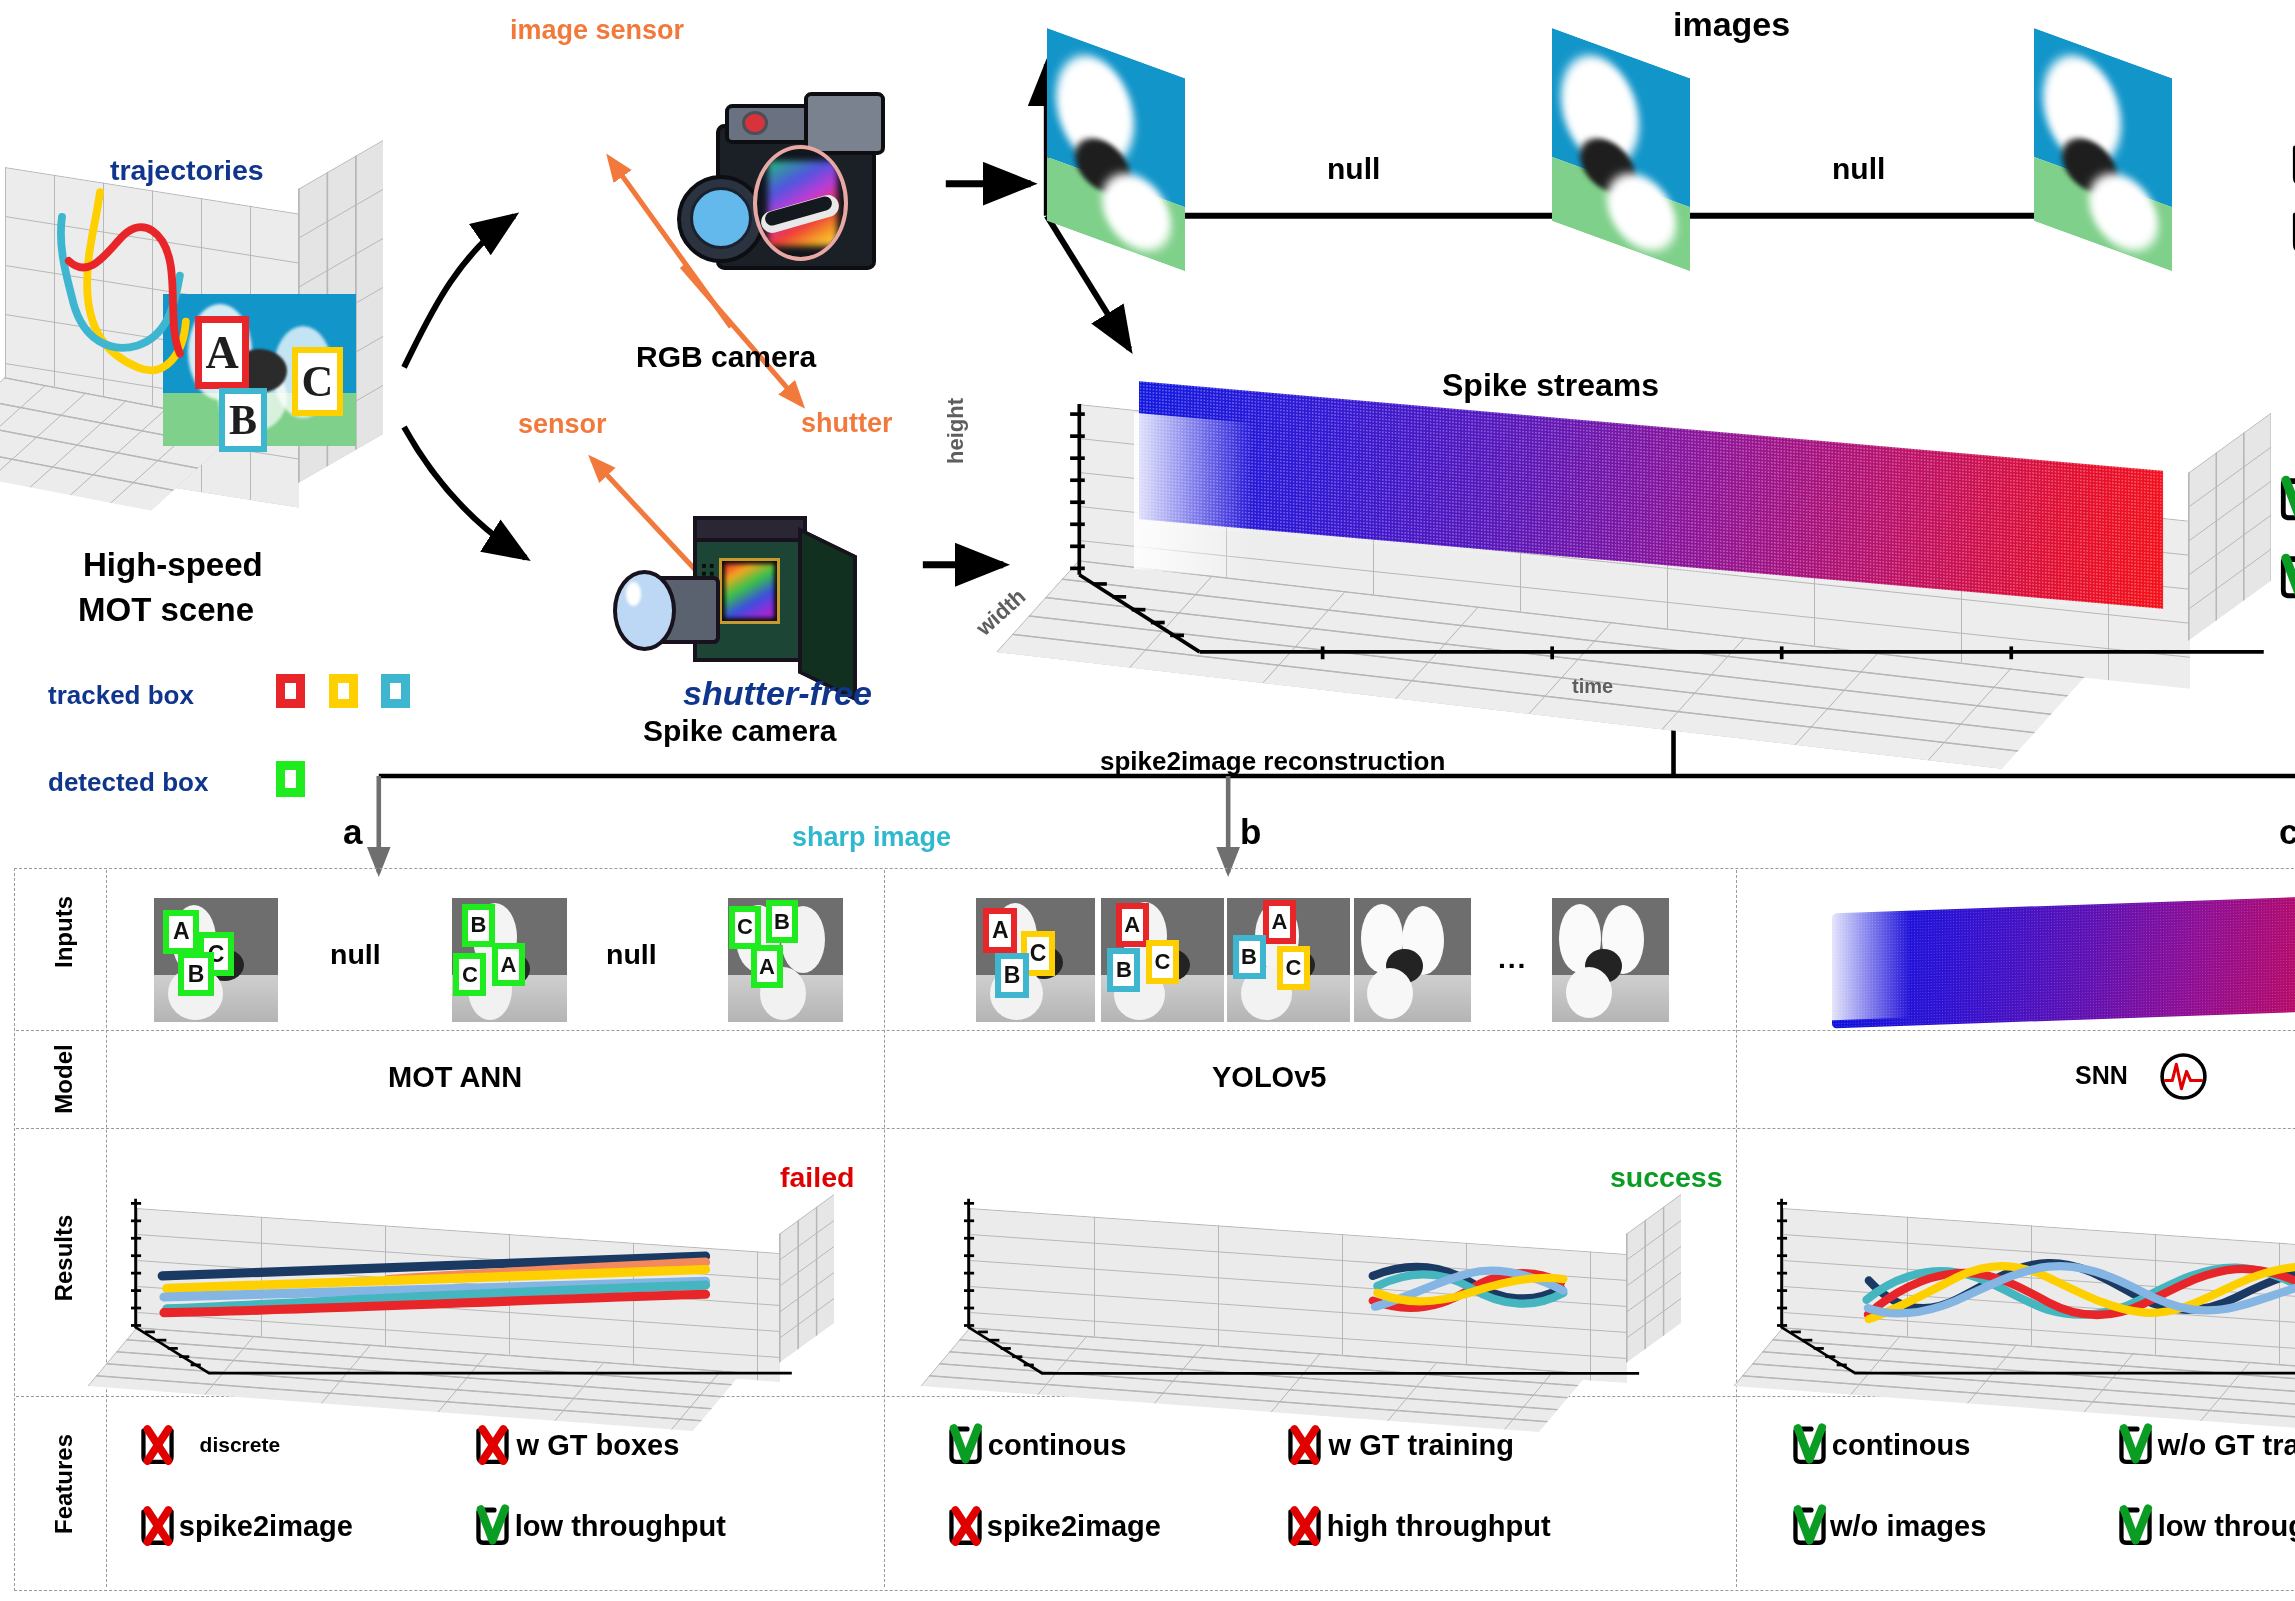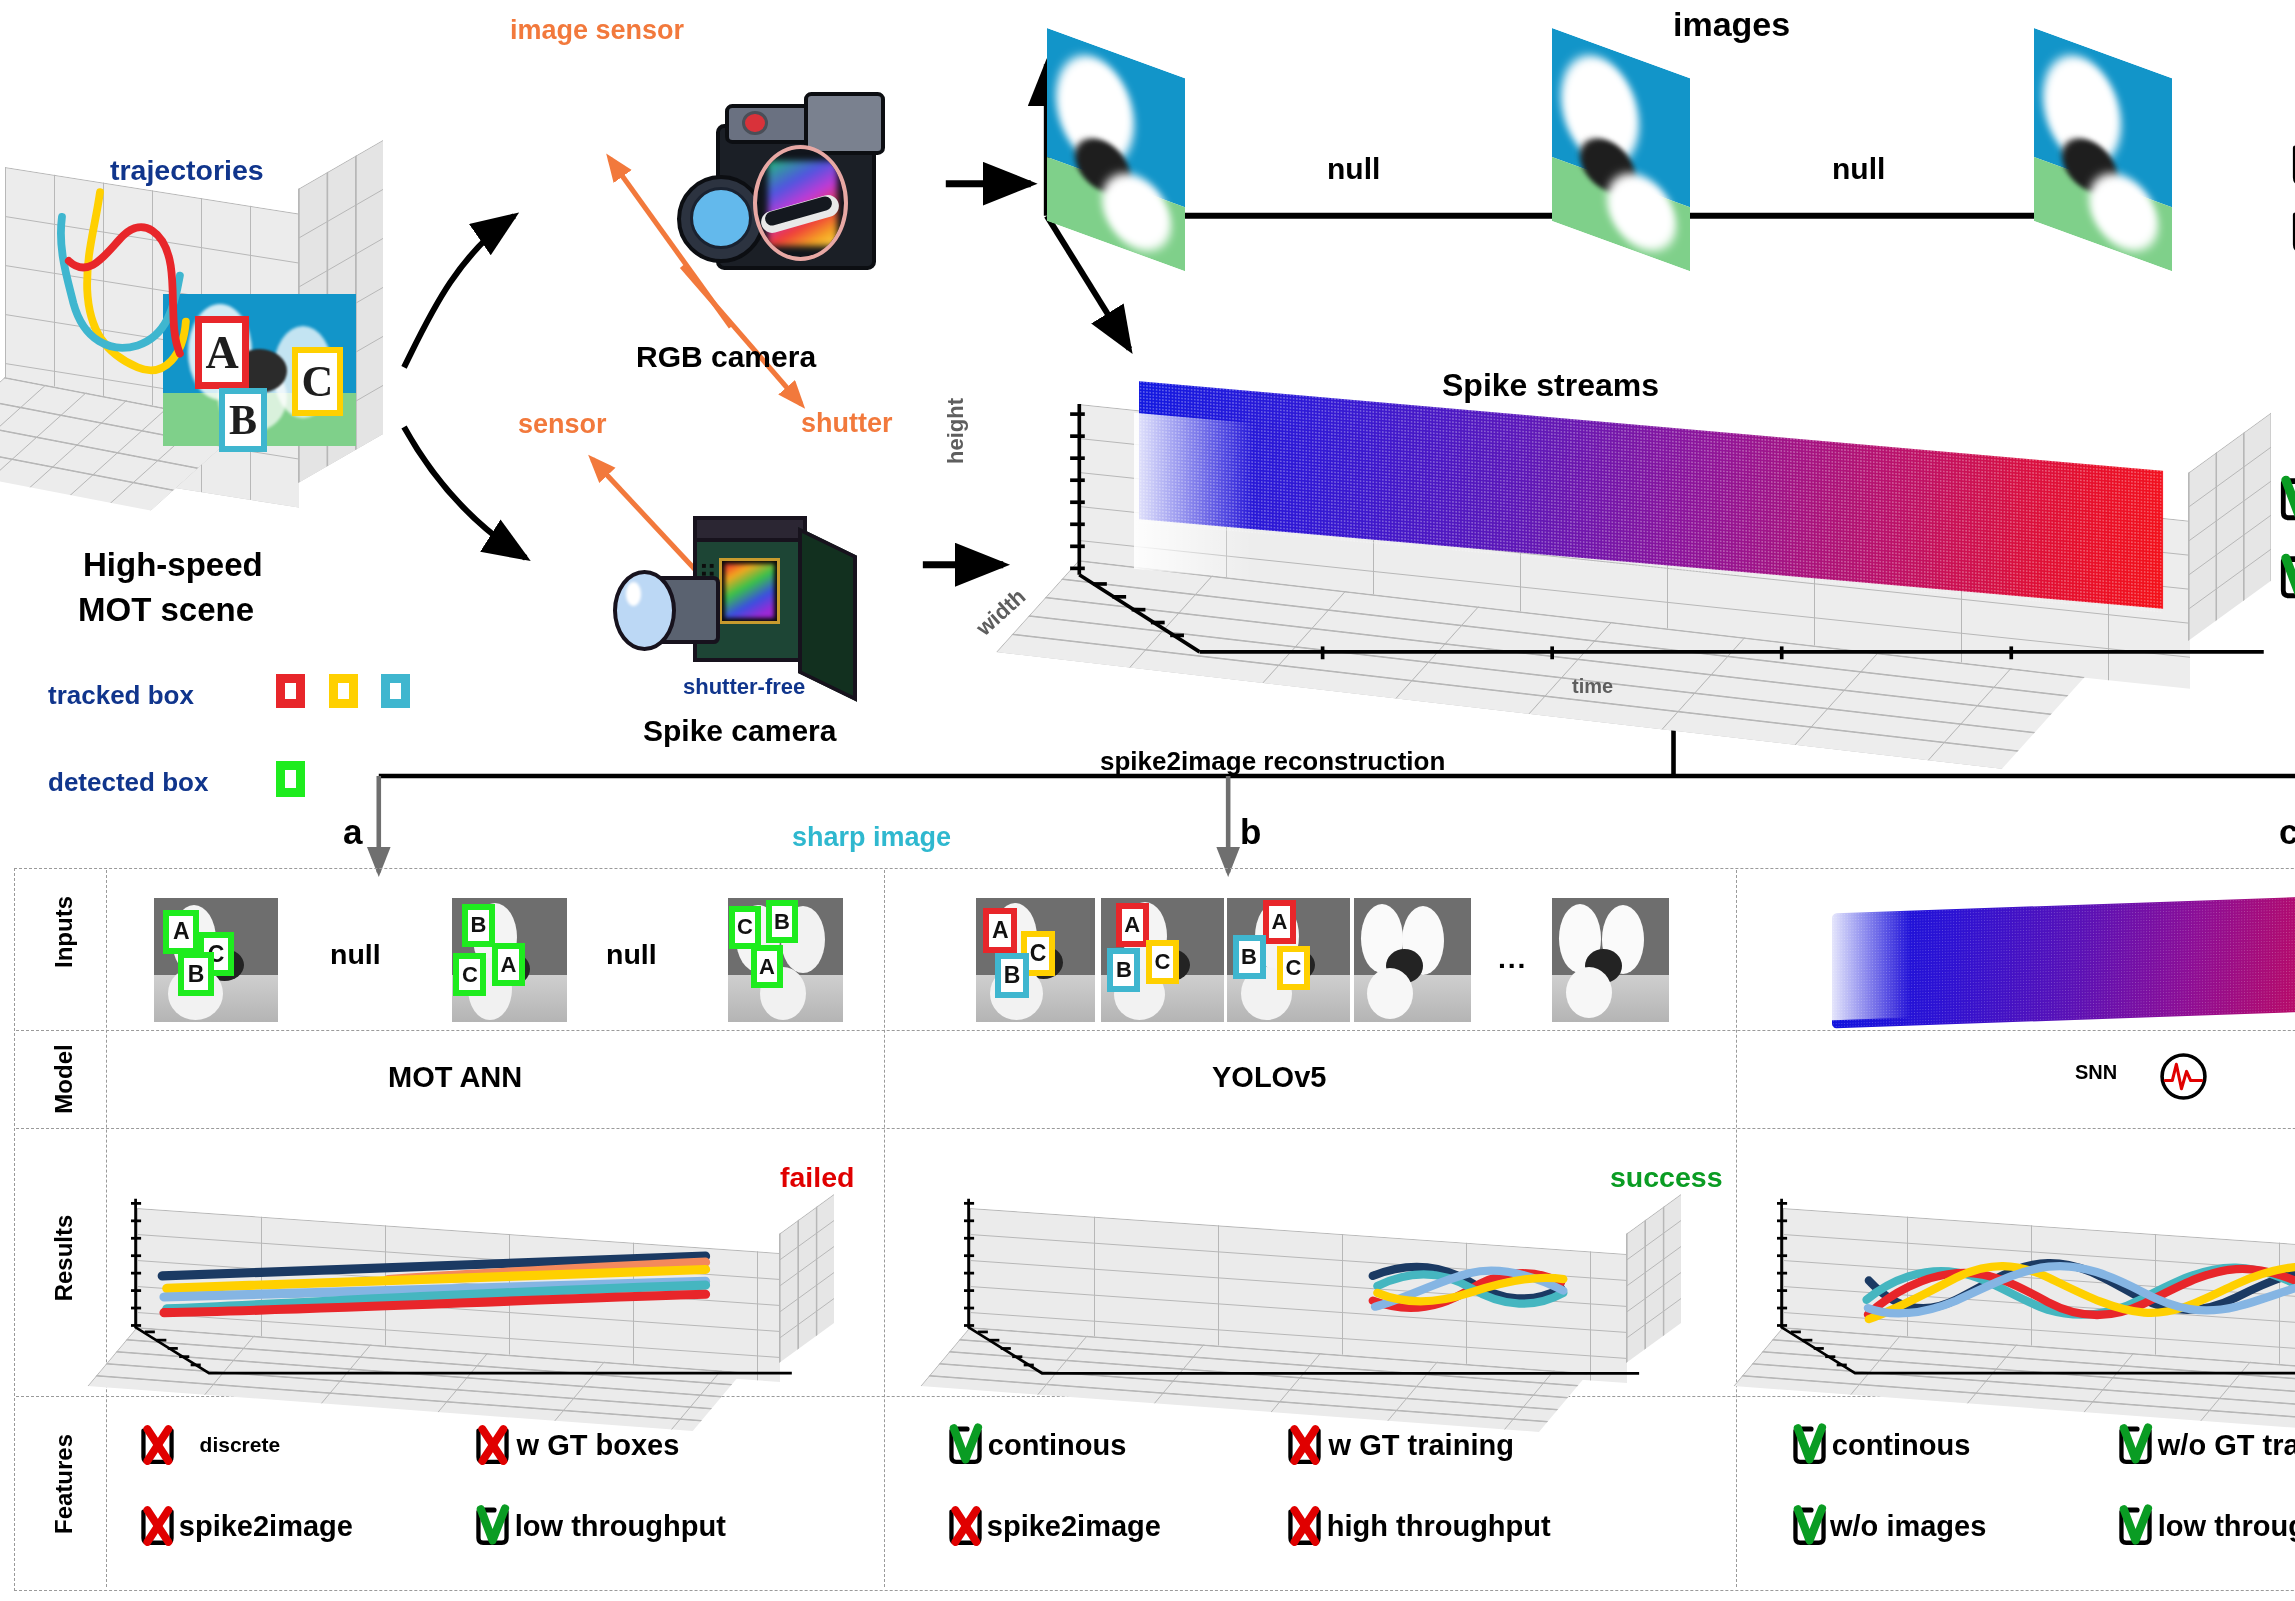--- a/index.html
+++ b/index.html
@@ -182,21 +182,21 @@
           background:linear-gradient(150deg,#ef2b2b,#f3a81f 20%,#38c24a 42%,#3a4fe0 66%,#9d28d6 88%);filter:blur(2.3px);"></div>
   </div>
 
   <div class="abs" style="left:103px;top:94px;width:15.6px;height:32px;background:radial-gradient(circle,#0c0c0c 38%,transparent 40%) 0 0/7.8px 7.8px;"></div>
 
   <div class="abs" style="left:27.5px;top:108px;width:87px;height:60px;background:#5a6270;border:4.1px solid #17121d;border-radius:6.4px;"></div>
   <div class="abs" style="left:16px;top:102px;width:55px;height:73px;background:#bcd8f5;border:4.1px solid #17121d;border-radius:50%;"></div>
   <div class="abs" style="left:28.5px;top:114px;width:15.6px;height:24px;background:#fff;border-radius:50%;filter:blur(1.4px);"></div>
 </div>
 <div class="abs t-orange nowrap" style="left:518px;top:409px;font-size:27px;">sensor</div>
-<div class="abs t-blue nowrap" style="left:683px;top:674px;font-size:22px;">shutter-free</div>
+<div class="abs t-blue nowrap" style="left:683px;top:674px;font-size:34px;font-style:italic;">shutter-free</div>
 <div class="abs t-bold nowrap" style="left:643px;top:714px;font-size:30px;">Spike camera</div>
 
 
 <div class="abs t-bold nowrap" style="left:1673px;top:4.6px;font-size:34px;">images</div>
 
 
 <div class="abs" style="left:1047px;top:27.5px;width:138px;height:193px;transform:skewY(20deg);transform-origin:left top;overflow:hidden;">
   <div class="abs" style="left:0;top:0;width:138px;height:129px;background:#1295c9;"></div>
   <div class="abs" style="left:0;top:129px;width:138px;height:64px;background:#7fd08a;"></div>
   <div class="abs" style="left:9.2px;top:11.5px;width:78px;height:106px;border-radius:50%;background:#fff;filter:blur(4.1px);"></div>
@@ -603,21 +603,21 @@
       transform:skewY(-2deg);"></div>
   <div class="abs" style="left:0;top:0;width:652px;height:115px;
       background:radial-gradient(circle, rgba(255,255,255,.5) 28%, transparent 30%) 0 0/2.8px 2.8px;
       transform:skewY(-2deg);mix-blend-mode:screen;opacity:.5;"></div>
   <div class="abs" style="left:-4.6px;top:-2.8px;width:83px;height:120px;
       background:linear-gradient(to right,rgba(255,255,255,.95),rgba(255,255,255,0));transform:skewY(-2deg);"></div>
 
 </div>
 
 
-<div class="abs t-bold nowrap" style="left:2075px;top:1061px;font-size:20px;">SNN</div>
+<div class="abs t-bold nowrap" style="left:2075px;top:1061px;font-size:25px;">SNN</div>
 <span class="abs ckbox" style="left:2158px;top:1051px;">
   <svg width="51" height="51" viewBox="0 0 100 100">
     <circle cx="50" cy="50" r="42" fill="#fff" stroke="#000" stroke-width="7"></circle>
     <path d="M14,58 L28,58 L36,26 L46,74 L56,40 L64,58 L86,58" fill="none" stroke="#e00000" stroke-width="6" stroke-linejoin="round" stroke-linecap="round"></path>
   </svg>
 </span>
 
 
 
 <div class="abs" style="left:1777px;top:1194px;width:762px;height:184px;">

